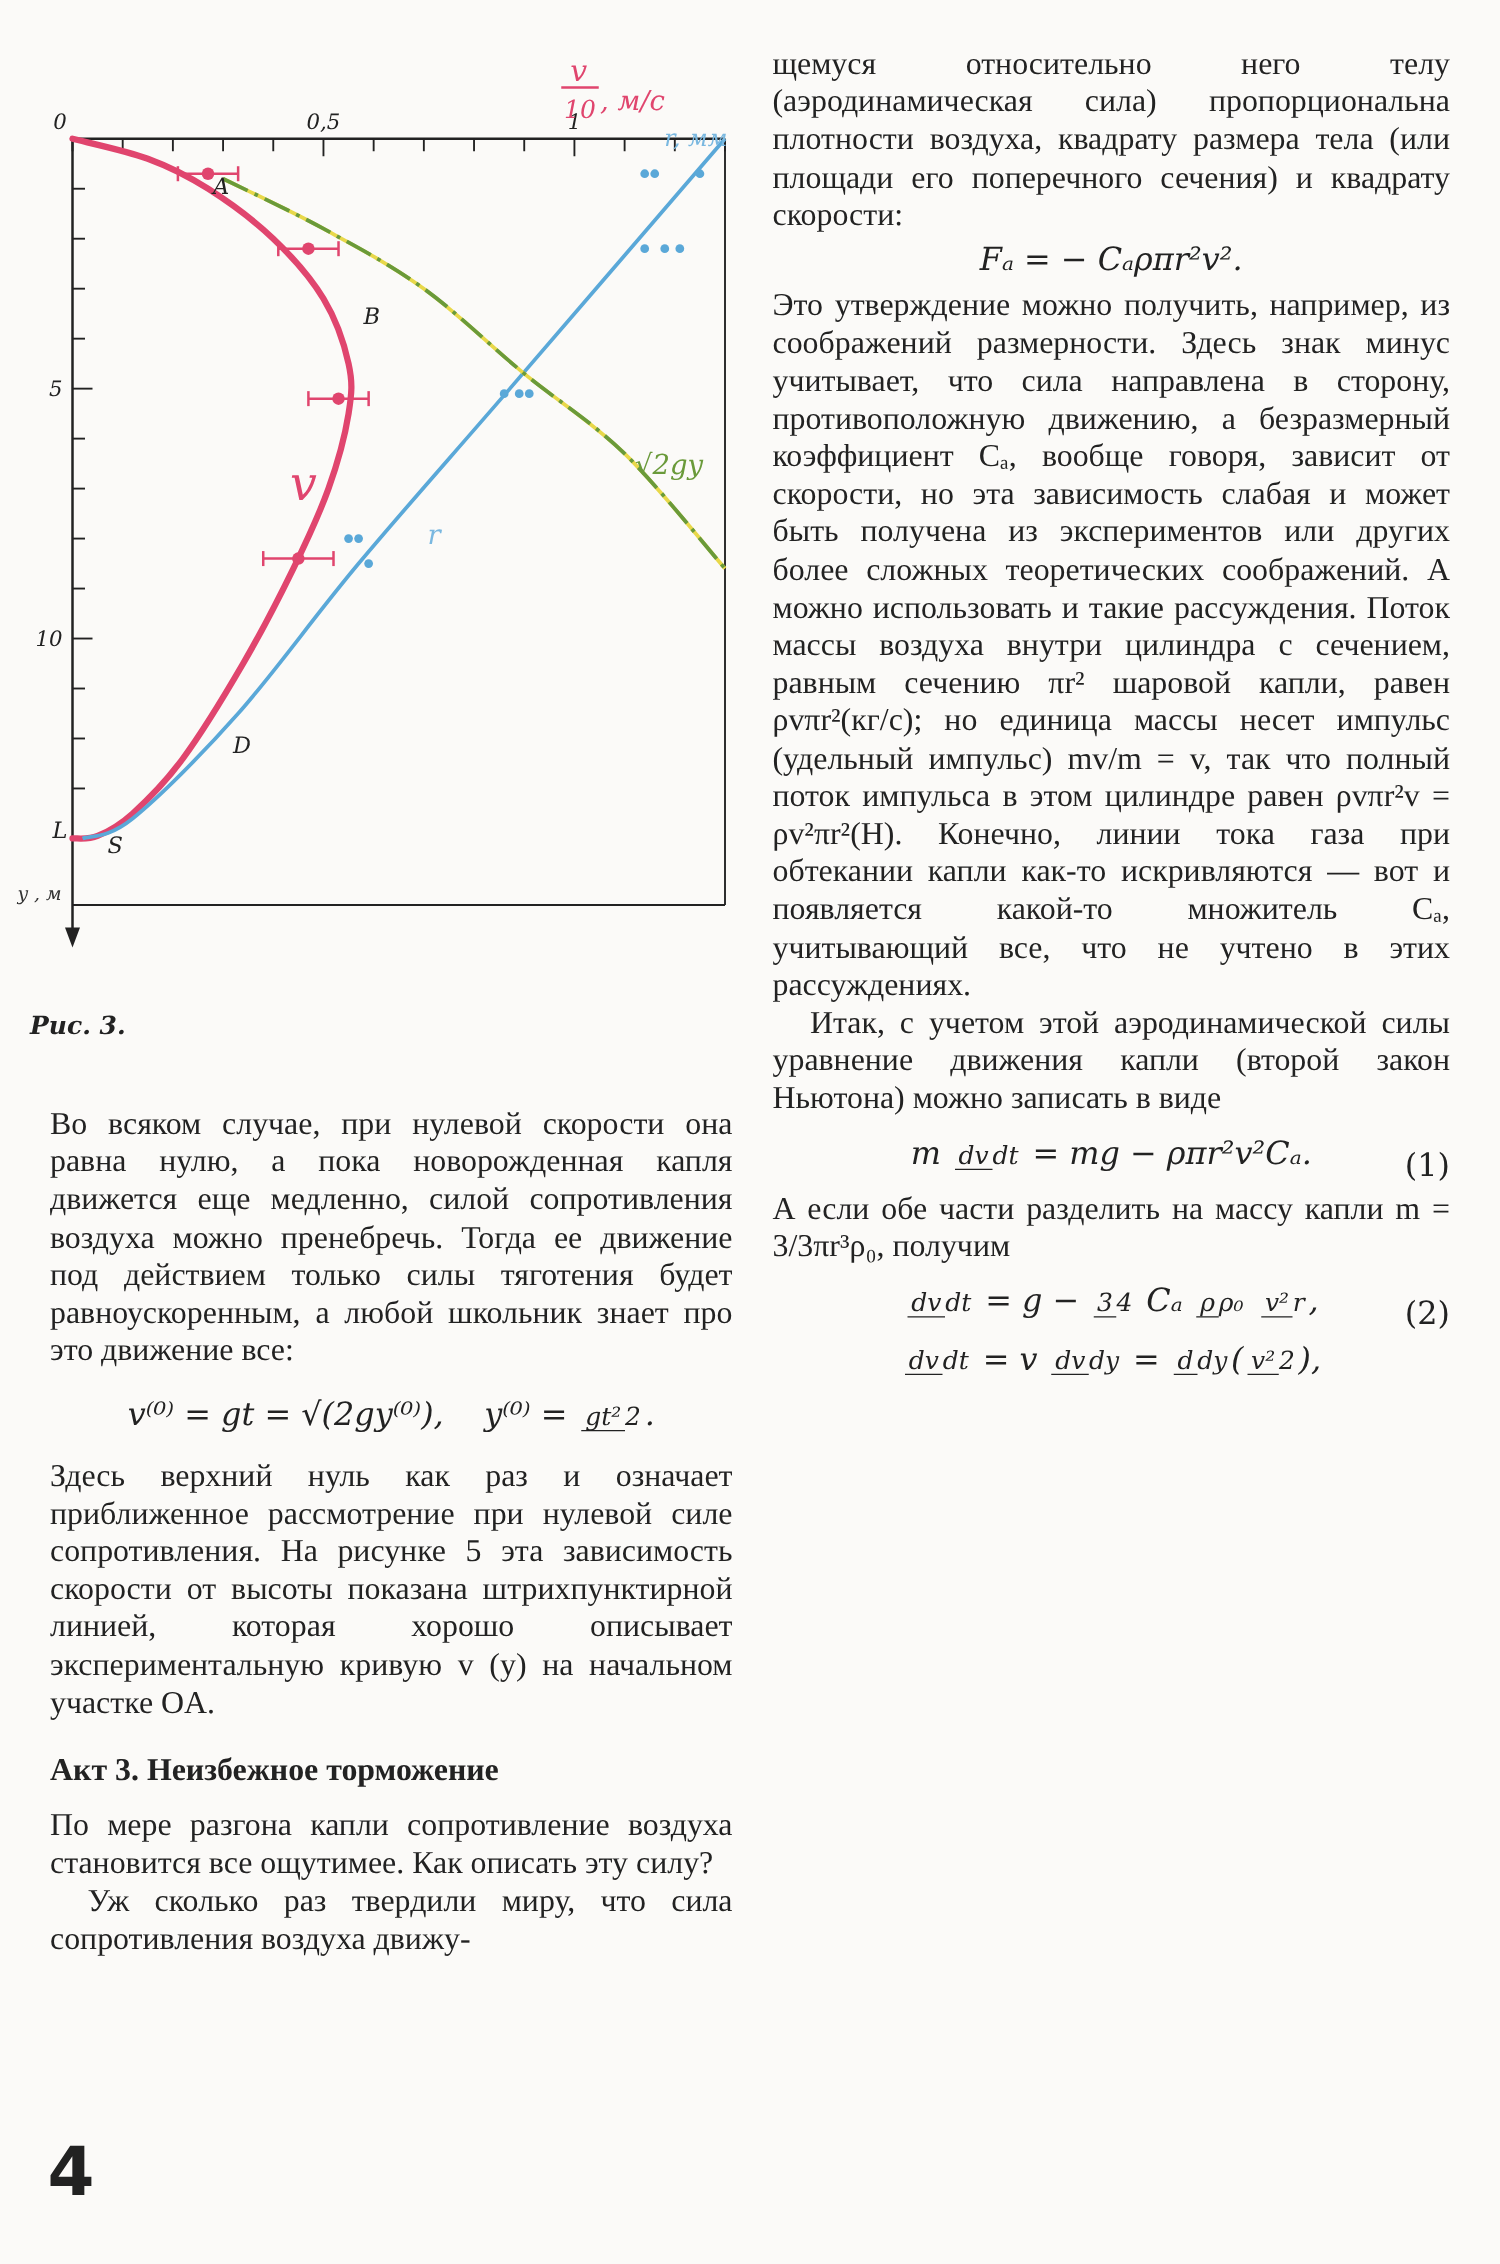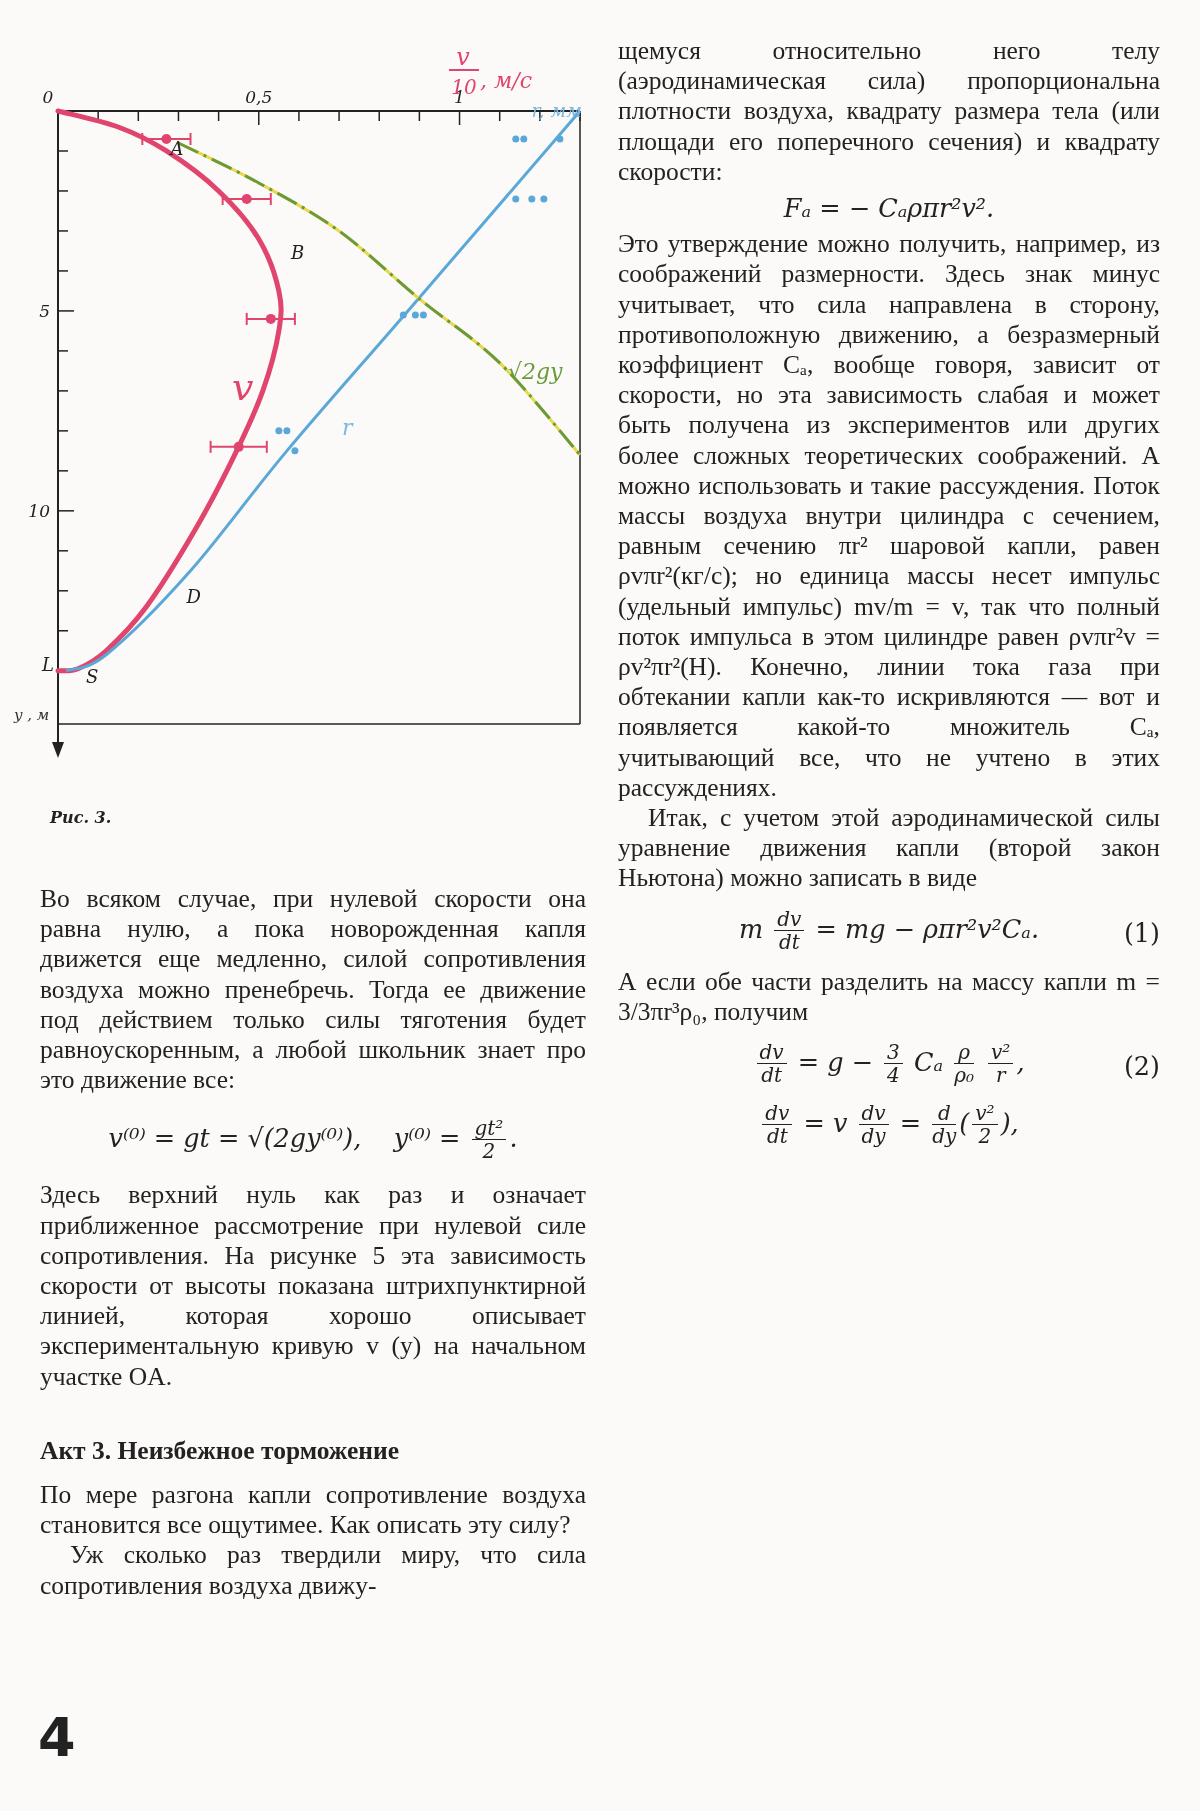--- a/index.html
+++ b/index.html
@@ -3,24 +3,24 @@
 <meta charset="utf-8">
 <style>
   html, body { margin: 0; padding: 0; background: #fbfaf8; }
   body { width: 1200px; height: 1811px; position: relative; overflow: hidden;
          font-family: "DejaVu Serif", "Liberation Serif", serif; color: #222; }
   .col { position: absolute; font-size: 25.5px; line-height: 30.2px; text-align: justify; }
   .col p { margin: 0; font-family: Liberation Serif, serif; }
   .indent { text-indent: 30px; }
   .eq { text-align: center; font-style: italic; margin: 10px 0; position: relative; }
   .eqnum { position: absolute; right: 0; font-style: normal; }
-  .frac { display: inline-flex; flex-direction: column; vertical-align: middle; text-align: center; font-size: 20px; line-height: 22px; margin: 0 3px; }
+  .frac { display: inline-flex; flex-direction: row; vertical-align: middle; text-align: center; font-size: 20px; line-height: 22px; margin: 0 3px; }
   .frac .num { border-bottom: 1.5px solid #222; padding: 0 3px; }
   .heading { font-weight: bold; margin: 0; }
-  .caption { position: absolute; left: 50px; top: 808px; font-style: italic; font-weight: bold; font-size: 16px; }
+  .caption { position: absolute; left: 24px; top: 808px; font-style: italic; font-weight: bold; font-size: 20px; }
   .pagenum { position: absolute; left: 38px; top: 1706px; font-family: "DejaVu Sans", sans-serif; font-weight: bold; font-size: 54px; }
   svg text { font-family: "DejaVu Serif", serif; font-style: italic; }
 </style>
 </head>
 <body>
 
 <svg id="fig" style="position:absolute;left:0;top:40px;" width="600" height="740" viewBox="0 40 600 740">
   <g id="axes">
       <line x1="58" y1="111" x2="580" y2="111" stroke="#222222" stroke-width="2"></line>
       <line x1="580" y1="111" x2="580" y2="724" stroke="#222222" stroke-width="1.5"></line>
@@ -120,21 +120,21 @@
   <div class="eq" style="margin:22px 0 18px;">
     <span>v⁽⁰⁾ = gt = √(2gy⁽⁰⁾),</span>
     &nbsp;&nbsp;
     <span>y⁽⁰⁾ =</span>
     <span class="frac">
       <span class="num">gt²</span>
       <span>2</span>
     </span>.
   </div>
   <p>Здесь верхний нуль как раз и означает приближенное рассмотрение при нулевой силе сопротивления. На рисунке 5 эта зависимость скорости от высоты показана штрихпунктирной линией, которая хорошо описывает экспериментальную кривую v (y) на начальном участке OA.</p>
-  <p class="heading" style="margin-top:44px; margin-bottom:14px;">Акт 3. Неизбежное торможение</p>
+  <p class="heading" style="margin-top:24px; margin-bottom:14px;">Акт 3. Неизбежное торможение</p>
   <p>По мере разгона капли сопротивление воздуха становится все ощутимее. Как описать эту силу?</p>
   <p class="indent">Уж сколько раз твердили миру, что сила сопротивления воздуха движу-</p>
 </div>
 
 <div class="col" style="left:618px; top:36px; width:542px;">
   <p>щемуся относительно него телу (аэродинамическая сила) пропорциональна плотности воздуха, квадрату размера тела (или площади его поперечного сечения) и квадрату скорости:</p>
   <div class="eq" style="margin:6px 0;">Fₐ = − Cₐρπr²v².</div>
   <p>Это утверждение можно получить, например, из соображений размерности. Здесь знак минус учитывает, что сила направлена в сторону, противоположную движению, а безразмерный коэффициент Cₐ, вообще говоря, зависит от скорости, но эта зависимость слабая и может быть получена из экспериментов или других более сложных теоретических соображений. А можно использовать и такие рассуждения. Поток массы воздуха внутри цилиндра с сечением, равным сечению πr² шаровой капли, равен ρvπr²(кг/с); но единица массы несет импульс (удельный импульс) mv/m = v, так что полный поток импульса в этом цилиндре равен ρvπr²v = ρv²πr²(Н). Конечно, линии тока газа при обтекании капли как-то искривляются — вот и появляется какой-то множитель Cₐ, учитывающий все, что не учтено в этих рассуждениях.</p>
   <p class="indent">Итак, с учетом этой аэродинамической силы уравнение движения капли (второй закон Ньютона) можно записать в виде</p>
   <div class="eq" style="margin:14px 0;">

